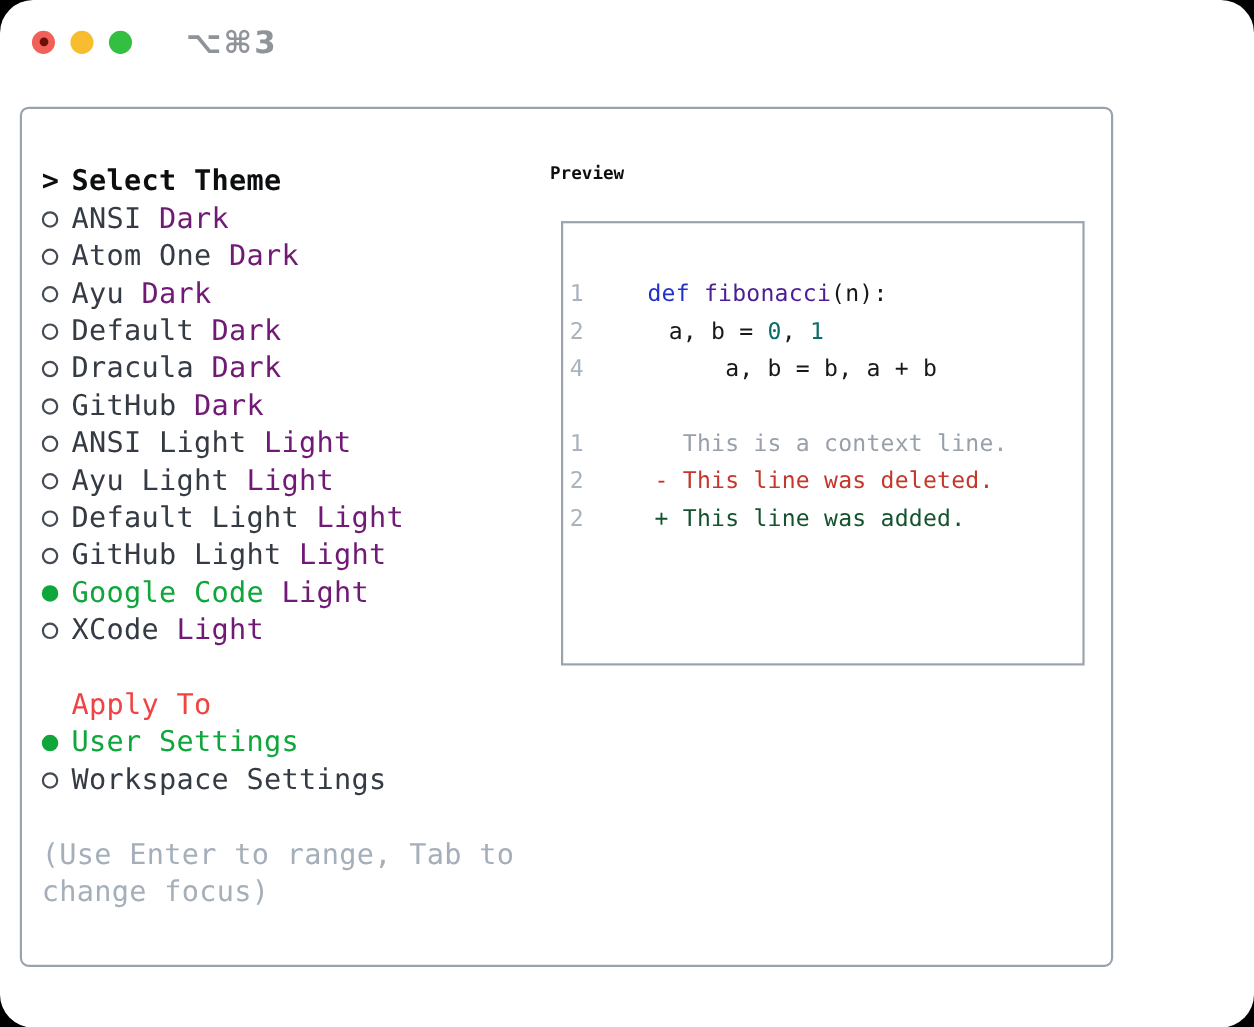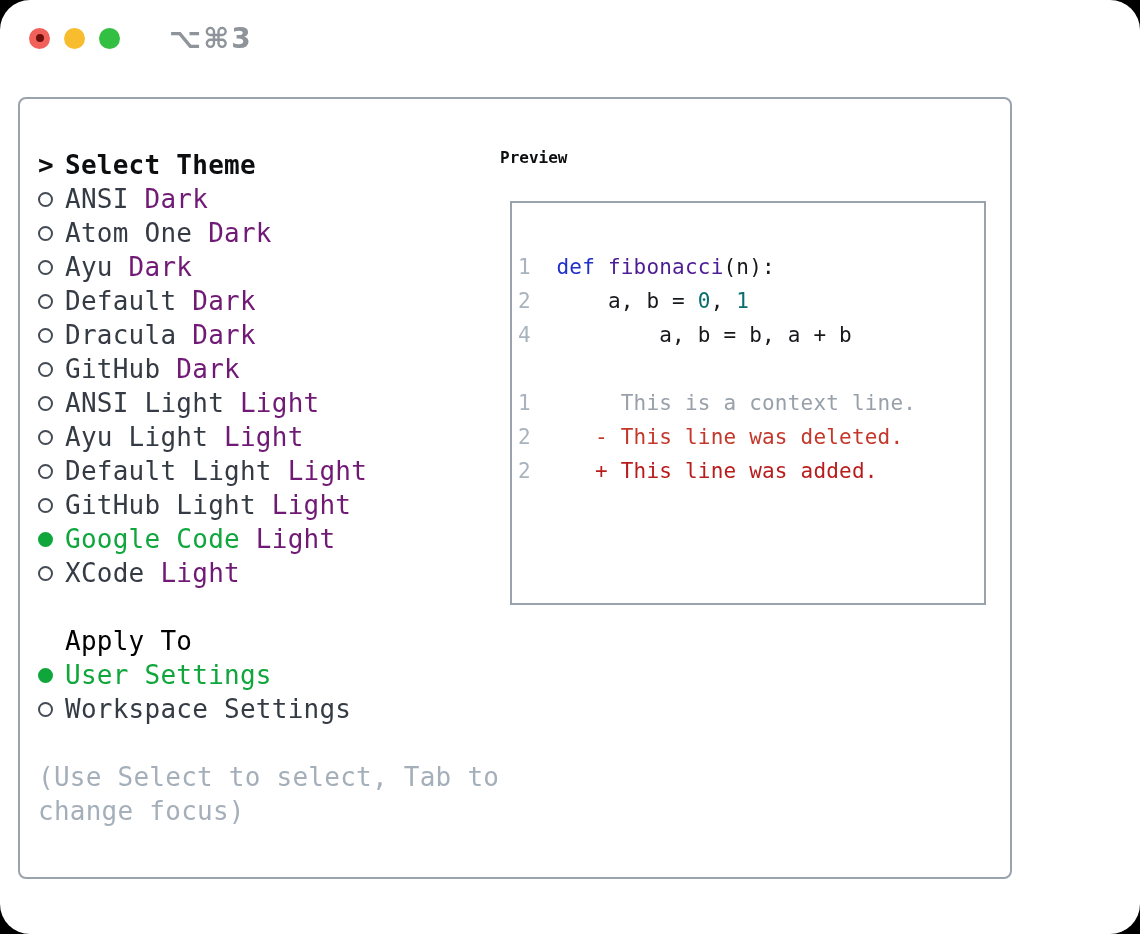--- a/index.html
+++ b/index.html
@@ -28,38 +28,38 @@
   .row { height:34px; display:flex; align-items:center; padding-left:18px;
          font-size:26px; letter-spacing:0.25px; white-space:pre; }
   .prefix { display:inline-flex; align-items:center; width:27px; flex:none; }
   .circle { width:11px; height:11px; border:2px solid #454b54; border-radius:50%; }
   .circle.sel { background:#0fa63c; border-color:#0fa63c; }
   .prompt { font-weight:bold; color:#0d0e10; }
   .boldtxt { font-weight:bold; color:#0d0e10; }
   .tname  { color:#353b44;text-align:right; }
   .tname.selected { color:#0fa63c; }
   .tsuffix{ color:#701a75; }
-  .applyto{ color:#000000; }
+  .applyto{ color:#ef4444; }
   .hintrow{ color:#a5afba; }
   
   .prevhead { position:absolute; left:480px; top:49px; height:34px; display:flex; }
   .previewbox {
     position:absolute; left:490px; top:102px; width:476px; height:404px;
     border:2px solid #9aa3ad; box-sizing:border-box; background:#fff;
     padding:47px 0 0 6px; overflow:hidden;
   }
   .cline { height:34px; line-height:34px; font-size:21px; letter-spacing:0.2px; white-space:pre; }
   .lnum { color:#a9b3be; }
   .pln { color:#17181b; }
-  .kwd { color:#2030c8; }
+  .kwd { color:#2030c8;margin-left:32px; }
   .typ { color:#4c1d95; }
   .lit { color:#0b6e6e; }
   .ctx { color:#98a0aa; }
   .del { color:#c4372a;margin-top:12px; }
-  .add { color:#b91c1c; }
+  .add { color:#14532d; }
 </style>
 </head>
 <body>
 
 <div class="window">
 
   <div class="titlebar">
     <span class="light red">
       <span class="dot"></span>
     </span>
@@ -98,21 +98,21 @@
         <span class="applyto">Apply To</span>
       </div>
 
       <div id="apply-list">
           <div class="row"><span class="prefix"><span class="circle sel"></span></span><span class="tname selected">User Settings</span></div>
           <div class="row"><span class="prefix"><span class="circle"></span></span><span class="tname">Workspace Settings</span></div>
         </div>
 
       <div class="row"></div>
 
-      <div class="row hintrow">(Use Select to select, Tab to</div>
+      <div class="row hintrow">(Use Enter to range, Tab to</div>
       <div class="row hintrow">change focus)</div>
     </div>
 
     <div class="prevhead">
       <span class="boldtxt">Preview</span>
     </div>
 
     <div class="previewbox">
       <div id="preview-lines">
           <div class="cline"><span class="lnum">1</span><span class="pln">  </span><span class="kwd">def</span><span class="pln"> </span><span class="typ">fibonacci</span><span class="pln">(n):</span></div>

